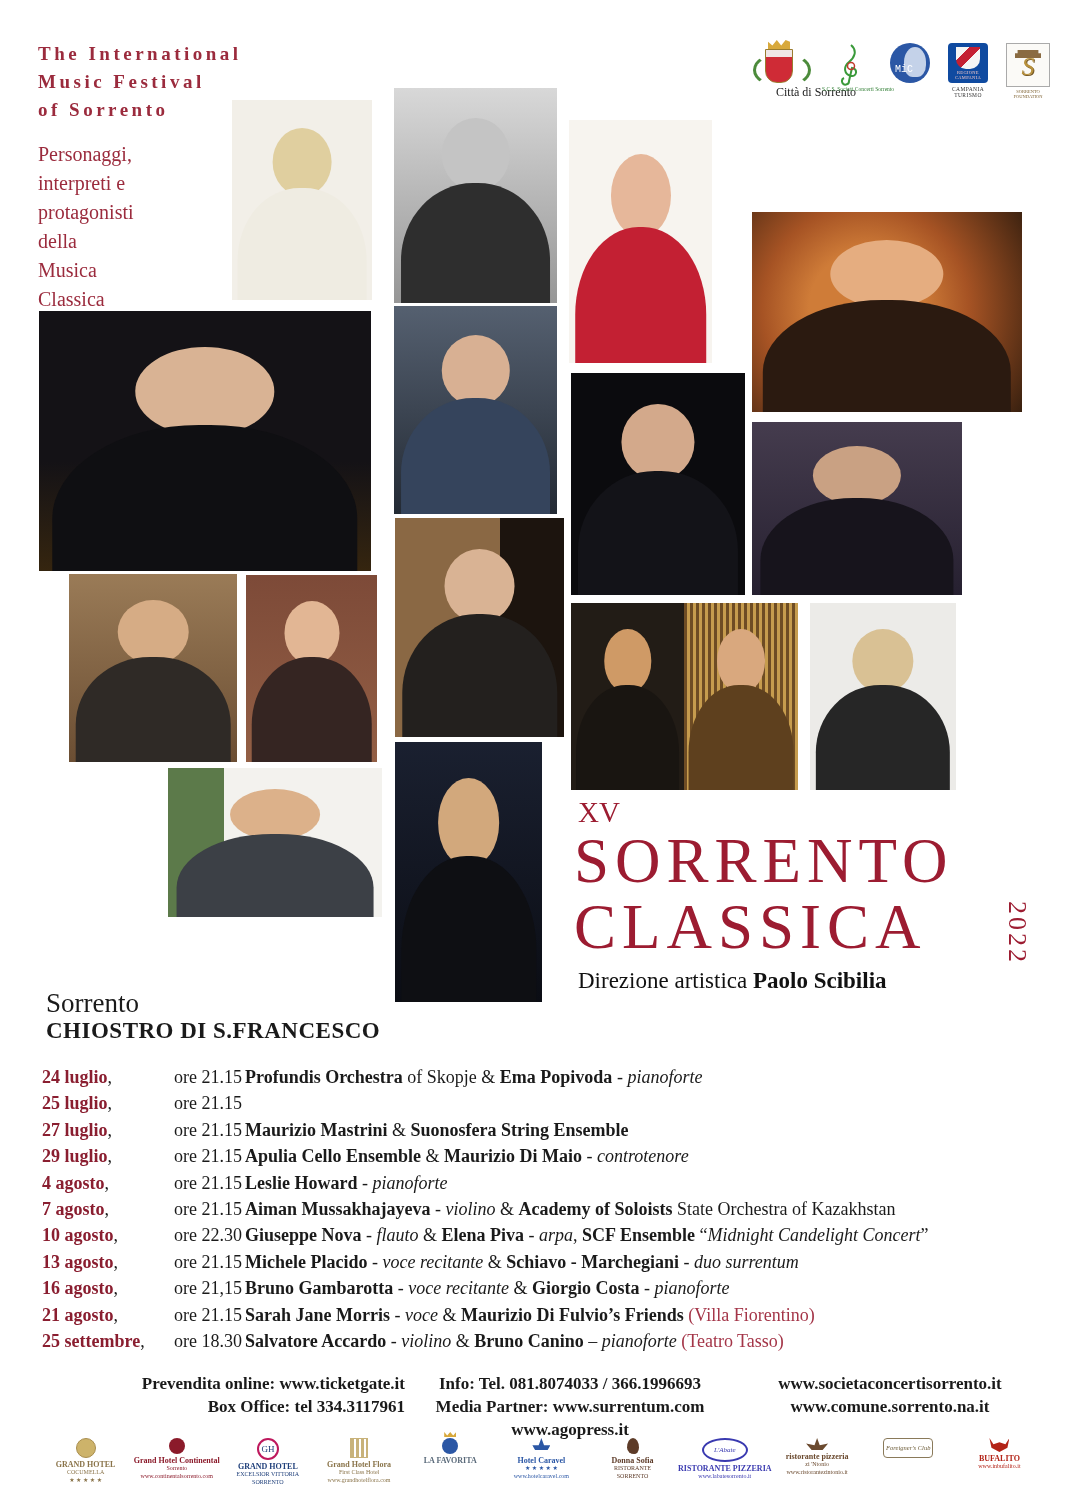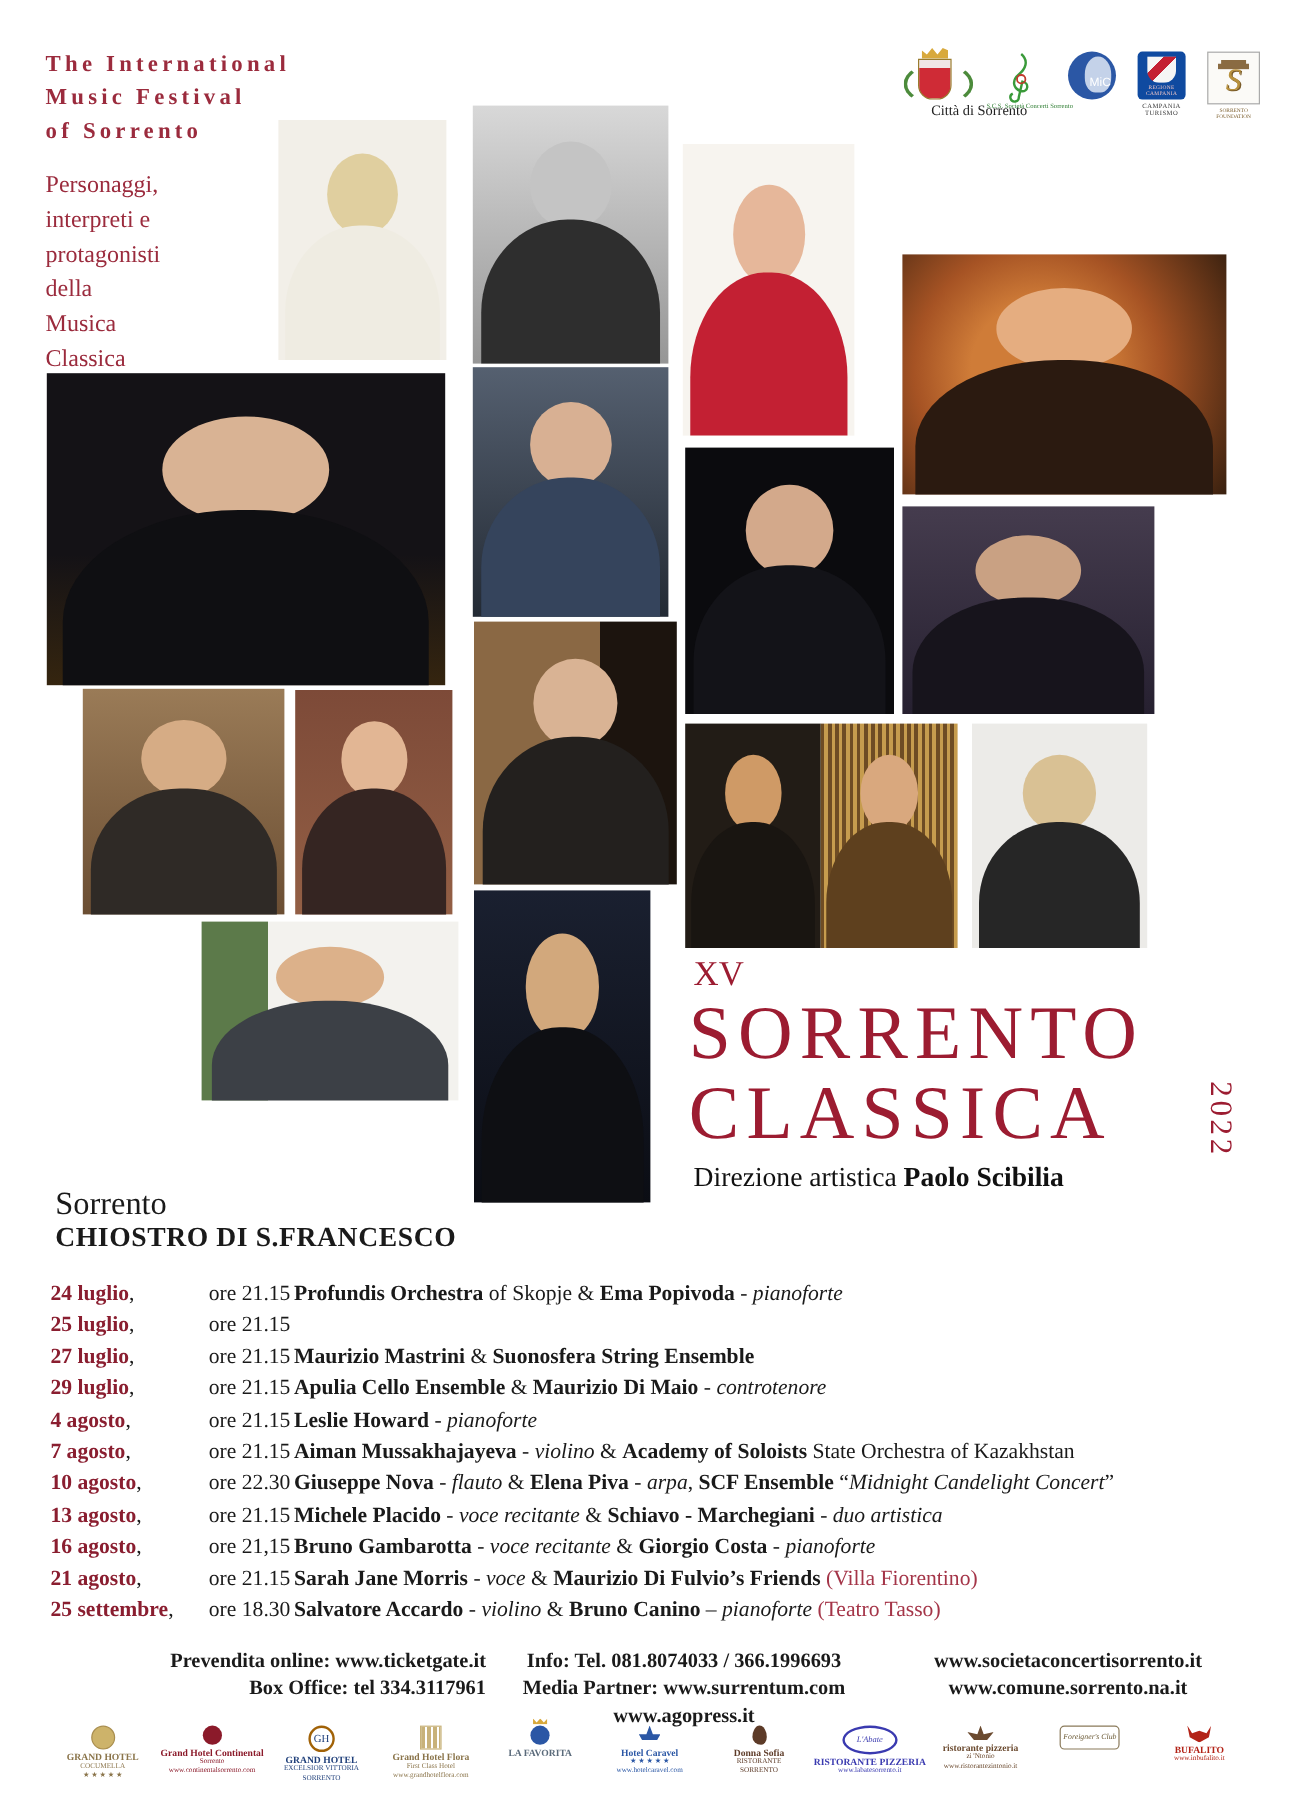--- a/index.html
+++ b/index.html
@@ -19,21 +19,21 @@
   .crown{width:22px;height:9px;margin:0 auto;background:#d8a93c;clip-path:polygon(0 100%,0 20%,20% 60%,40% 0,60% 60%,80% 0,100% 20%,100% 100%);}
   .shield{width:26px;height:32px;margin:0 auto;background:linear-gradient(180deg,#f0e6e6 0 22%,#cf2b36 22%);border:1px solid #9a7c2f;border-radius:0 0 12px 12px;position:relative;}
   .laurel{position:absolute;top:12px;left:13px;width:52px;height:30px;border:3px solid transparent;
           border-left:3px solid #4c8b3b;border-right:3px solid #4c8b3b;border-radius:50%;}
   .scs{left:82px;top:4px;width:58px;}
   .scs svg{display:block;margin:0 auto;}
   .scs .tiny{color:#2e7d32;}
   .mic{left:146px;top:5px;width:48px;}
   .mic-circle{width:40px;height:40px;border-radius:50%;background:#2b57a5;margin:0 auto;position:relative;overflow:hidden;}
   .mic-rel{position:absolute;right:4px;top:4px;width:22px;height:30px;background:#dfe7f5;border-radius:50% 50% 40% 40%;opacity:.85;}
-  .mic-txt{position:absolute;left:18px;bottom:8px;color:#fff;font-size:10px;font-family:Liberation Sans, sans-serif;}
+  .mic-txt{position:absolute;left:5px;bottom:8px;color:#fff;font-size:10px;font-family:Liberation Mono, monospace;}
   .campania{left:200px;top:5px;width:56px;}
   .camp-sq{width:40px;height:40px;margin:0 auto;background:#0f4aa0;border-radius:4px;position:relative;padding-top:0;}
   .camp-shield{position:absolute;left:8px;top:4px;width:24px;height:22px;background:
      linear-gradient(135deg,transparent 0 30%,#c42033 30% 55%,transparent 55%),#f5f5f5;border-radius:0 0 10px 10px;}
   .camp-reg{position:absolute;left:0;right:0;bottom:3px;color:#f2c7c7;font-size:4.5px;letter-spacing:.3px;}
   .camp-cap{font-size:5.5px;color:#333;margin-top:3px;letter-spacing:.4px;}
   .fnd{left:262px;top:5px;width:52px;}
   .fnd-sq{width:42px;height:42px;margin:0 auto;border:1px solid #aaa;position:relative;background:#fbfaf7;}
   .fnd-col{position:absolute;left:8px;top:6px;width:26px;height:8px;background:#8a6b42;clip-path:polygon(0 100%,0 40%,10% 40%,10% 0,90% 0,90% 40%,100% 40%,100% 100%);}
   .fnd-s{position:absolute;left:0;right:0;top:8px;font-size:26px;font-style:italic;color:#b8913c;text-shadow:1px 1px 0 #7a5c2a;}
@@ -86,21 +86,21 @@
   .info-col3{width:310px;text-align:center;margin-left:auto;}
   
   #sponsors{position:absolute;left:40px;top:1438px;width:1005px;height:58px;display:flex;
             justify-content:space-between;align-items:flex-start;}
   .sp{text-align:center;flex:1;}
   .spl0{font-size:8px;font-weight:bold;white-space:nowrap;}
   .spl{font-size:6px;line-height:7.5px;white-space:nowrap;}
   .spi{margin:0 auto 2px auto;}
   .ic-gold-crest{width:18px;height:18px;border-radius:50%;background:#cdb36a;border:1px solid #a98e4f;}
   .ic-red-crest{width:16px;height:16px;border-radius:50%;background:#8b1a2a;}
-  .ic-blue-monogram{width:18px;height:18px;border-radius:50%;border:2px solid #a16207;color:#1f3f7a;font-size:9px;line-height:18px;}
+  .ic-blue-monogram{width:18px;height:18px;border-radius:50%;border:2px solid #be185d;color:#1f3f7a;font-size:9px;line-height:18px;}
   .ic-gold-building{width:16px;height:18px;background:repeating-linear-gradient(90deg,#c8b27a 0 3px,#fff 3px 5px);border:1px solid #c8b27a;}
   .ic-blue-crown-crest{width:16px;height:16px;border-radius:50%;background:#2b57a5;position:relative;}
   .ic-blue-crown-crest::before{content:"";position:absolute;top:-6px;left:2px;width:12px;height:5px;background:#d8a93c;
       clip-path:polygon(0 100%,0 0,25% 70%,50% 0,75% 70%,100% 0,100% 100%);}
   .ic-blue-ship{width:18px;height:16px;background:#2b57a5;clip-path:polygon(50% 0,65% 45%,100% 45%,85% 75%,15% 75%,0 45%,35% 45%);}
   .ic-lady-silhouette{width:12px;height:16px;background:#5d3b28;border-radius:50% 50% 40% 60%/60% 60% 40% 40%;}
   .ic-blue-oval{width:42px;height:20px;border:2px solid #3a3ab0;border-radius:50%;color:#3a3ab0;font-size:7px;font-style:italic;line-height:20px;}
   .ic-brown-ornament{width:22px;height:12px;background:#6b4a2f;clip-path:polygon(50% 0,62% 60%,100% 45%,75% 100%,25% 100%,0 45%,38% 60%);}
   .ic-ribbon{width:48px;height:18px;border:1px solid #8a7a5a;border-radius:4px;color:#6b5a36;font-size:6.5px;font-style:italic;line-height:18px;}
   .ic-red-bull{width:20px;height:14px;background:#b32317;clip-path:polygon(0 0,20% 45%,50% 30%,80% 45%,100% 0,90% 70%,50% 100%,10% 70%);}
@@ -229,21 +229,21 @@
           <span class="ev-date"><b>10 agosto</b>,</span>
           <span class="ev-time">ore 22.30</span>
         </span>
         <span class="ev-details"><span class="sg-b">Giuseppe Nova</span><span> - </span><span class="sg-i">flauto</span><span> &amp; </span><span class="sg-b">Elena Piva</span><span> - </span><span class="sg-i">arpa</span><span>, </span><span class="sg-b">SCF Ensemble</span><span> “</span><span class="sg-i">Midnight Candelight Concert</span><span>”</span></span>
       </div>
       <div class="ev-row">
         <span class="ev-left">
           <span class="ev-date"><b>13 agosto</b>,</span>
           <span class="ev-time">ore 21.15</span>
         </span>
-        <span class="ev-details"><span class="sg-b">Michele Placido</span><span> - </span><span class="sg-i">voce recitante</span><span> &amp; </span><span class="sg-b">Schiavo - Marchegiani</span><span> - </span><span class="sg-i">duo artistica</span></span>
+        <span class="ev-details"><span class="sg-b">Michele Placido</span><span> - </span><span class="sg-i">voce recitante</span><span> &amp; </span><span class="sg-b">Schiavo - Marchegiani</span><span> - </span><span class="sg-i">duo surrentum</span></span>
       </div>
       <div class="ev-row">
         <span class="ev-left">
           <span class="ev-date"><b>16 agosto</b>,</span>
           <span class="ev-time">ore 21,15</span>
         </span>
         <span class="ev-details"><span class="sg-b">Bruno Gambarotta</span><span> - </span><span class="sg-i">voce recitante</span><span> &amp; </span><span class="sg-b">Giorgio Costa</span><span> - </span><span class="sg-i">pianoforte</span></span>
       </div>
       <div class="ev-row">
         <span class="ev-left">

